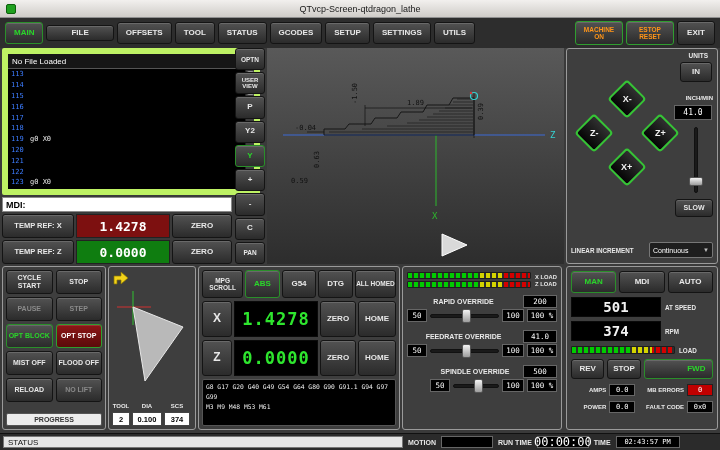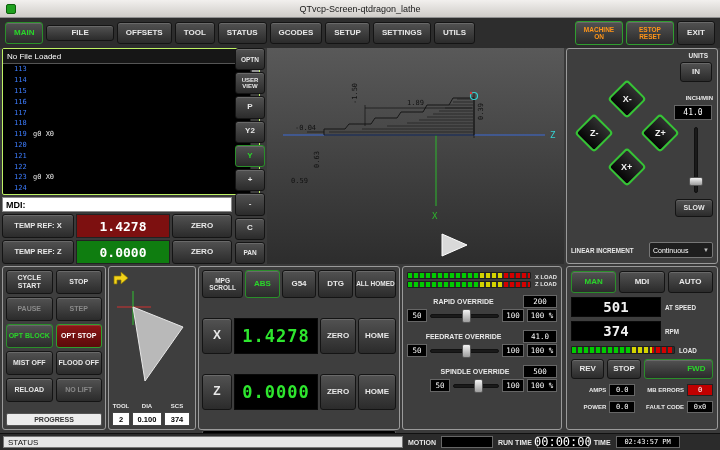--- a/index.html
+++ b/index.html
@@ -53,23 +53,23 @@
     <div class="btn" style="height:22px;padding:0 8px;">SETTINGS</div>
     <div class="btn" style="height:22px;padding:0 8px;">UTILS</div>
     <div style="flex:1;"></div>
     <div class="btn orange" style="width:48px;height:24px;font-size:6.5px;white-space:normal;padding:0 4px;">MACHINE ON</div>
     <div class="btn orange" style="width:48px;height:24px;font-size:6.5px;white-space:normal;padding:0 4px;">ESTOP RESET</div>
     <div class="btn" style="width:38px;height:24px;">EXIT</div>
   </div>
 
   <div class="abs" style="left:0;top:48px;width:720px;height:216px;">
 
-    <div class="abs" style="left:2px;top:0;width:258px;height:147px;background:#000;border:1px solid #bef264;border-radius:2px;overflow:hidden;">
+    <div class="abs" style="left:2px;top:0;width:258px;height:147px;background:#000;border:6px solid #bef264;border-radius:2px;overflow:hidden;">
       <div style="height:15px;background:#161616;border-bottom:1px solid #555;color:#fff;font-size:8px;display:flex;align-items:center;padding-left:4px;">No File Loaded</div>
-      <div style="position:absolute;left:0;top:15px;right:9px;bottom:0;margin-left:8px;">
+      <div style="position:absolute;left:0;top:15px;right:9px;bottom:0;">
         <div class="gline">
             <span class="gnum">113</span>
             <span class="gtxt"></span>
           </div>
         <div class="gline">
             <span class="gnum">114</span>
             <span class="gtxt"></span>
           </div>
         <div class="gline">
             <span class="gnum">115</span>
@@ -247,21 +247,21 @@
         <span class="lbl" style="width:30px;font-size:6px;text-align:center;">DIA</span>
         <span class="lbl" style="width:26px;font-size:6px;text-align:center;">SCS</span>
       </div>
       <div class="row" style="position:absolute;left:3px;right:3px;bottom:3px;height:14px;gap:2px;">
         <div style="width:18px;height:14px;background:#fff;border:1px solid #444;color:#000;font-size:7.5px;font-weight:bold;display:flex;align-items:center;justify-content:center;">2</div>
         <div style="width:30px;height:14px;background:#fff;border:1px solid #444;color:#000;font-size:7.5px;font-weight:bold;display:flex;align-items:center;justify-content:center;">0.100</div>
         <div style="width:26px;height:14px;background:#fff;border:1px solid #444;color:#000;font-size:7.5px;font-weight:bold;display:flex;align-items:center;justify-content:center;">374</div>
       </div>
     </div>
 
-    <div class="panel" style="left:198px;top:0;width:202px;height:164px;padding:3px;display:flex;flex-direction:column;gap:20px;">
+    <div class="panel" style="left:198px;top:0;width:202px;height:164px;padding:3px;display:flex;flex-direction:column;gap:3px;">
       <div class="row" style="gap:2px;height:28px;">
         <div class="btn" style="flex:1.2;height:28px;font-size:6.5px;white-space:normal;">MPG SCROLL</div>
         <div class="btn green" style="flex:1;height:28px;">ABS</div>
         <div class="btn" style="flex:1;height:28px;">G54</div>
         <div class="btn" style="flex:1;height:28px;">DTG</div>
         <div class="btn" style="flex:1.2;height:28px;font-size:6.5px;white-space:normal;">ALL HOMED</div>
       </div>
       <div class="row" style="gap:2px;height:36px;">
         <div class="btn" style="width:30px;height:36px;font-size:12px;">X</div>
         <div class="led" style="flex:1;height:36px;font-size:17px;letter-spacing:1px;">1.4278</div>

